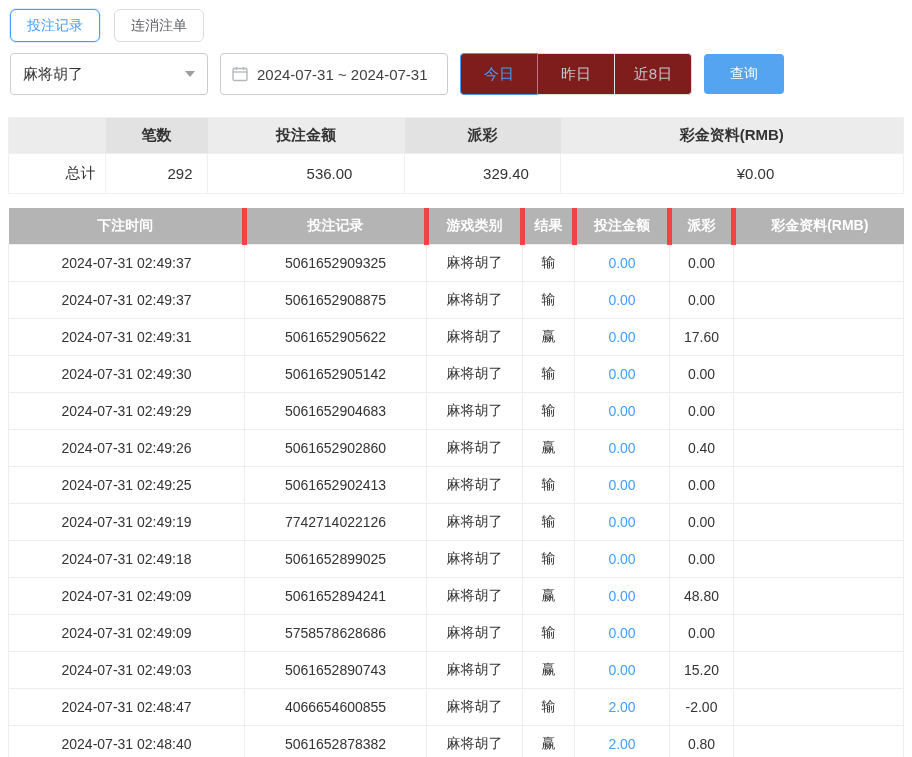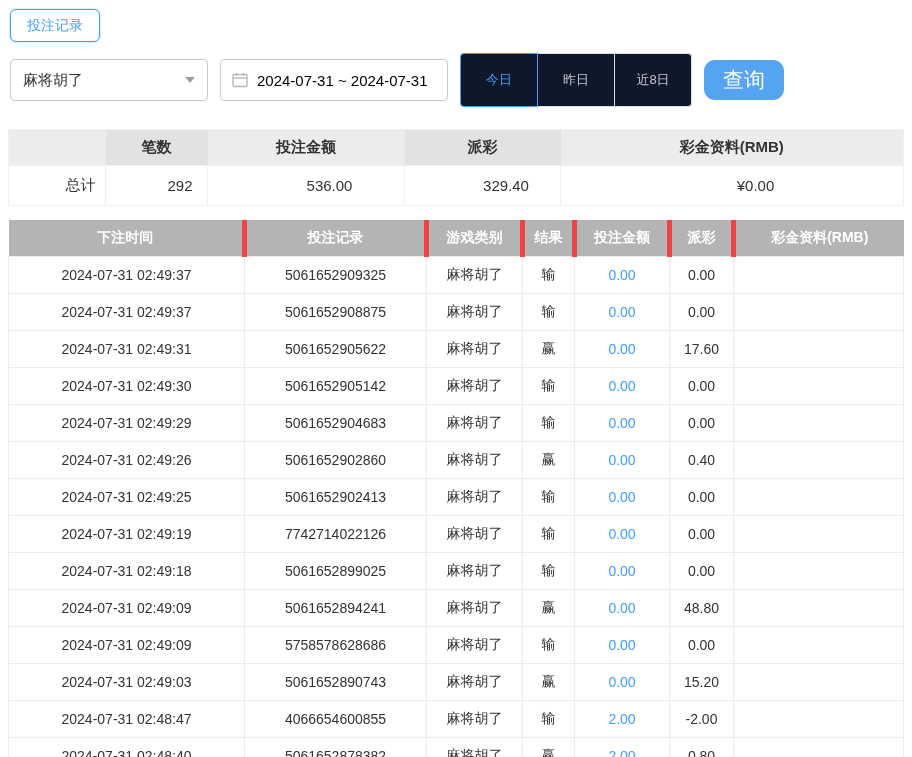--- a/index.html
+++ b/index.html
@@ -26,34 +26,34 @@
   
   .filterbar{display:flex;align-items:center;margin:11px 0 0 10px;}
   .select{
     width:198px;height:42px;border:1px solid #c9ccd1;border-radius:4px;
     display:flex;align-items:center;justify-content:space-between;
     padding:0 12px;font-size:15px;color:#333;cursor:pointer;background:#fff;
   }
   .arrow{width:0;height:0;border-left:5px solid transparent;border-right:5px solid transparent;border-top:6px solid #9a9da3;}
   .dateinput{
     margin-left:12px;width:228px;height:42px;border:1px solid #c9ccd1;border-radius:4px;
-    display:flex;align-items:center;gap:9px;padding:0 11px;font-size:15px;color:#000000;
+    display:flex;align-items:center;gap:9px;padding:0 11px;font-size:15px;color:#404040;
     cursor:text;background:#fff;
   }
   .btngroup{display:flex;margin-left:12px;}
   .qbtn{
-    width:78px;height:54px;background:#0f172a;border:1px solid #dcdfe6;
-    font-size:13px;color:#c0c4cc;cursor:pointer;margin-left:-1px;font-family:inherit;
+    width:78px;height:42px;background:#7f1d1d;border:1px solid #dcdfe6;
+    font-size:15px;color:#c0c4cc;cursor:pointer;margin-left:-1px;font-family:inherit;
   }
   .qbtn:first-child{margin-left:0;border-radius:4px 0 0 4px;}
   .qbtn:last-child{border-radius:0 4px 4px 0;}
   .qbtn.active{color:var(--accent);border-color:var(--accent);position:relative;z-index:1;}
   .query{
     margin-left:12px;width:80px;height:40px;background:var(--query_button);color:#fff;
-    border:none;border-radius:11px;font-size:21px;cursor:pointer;font-family:inherit;
+    border:none;border-radius:4px;font-size:14px;cursor:pointer;font-family:inherit;
   }
   
   table{border-collapse:collapse;table-layout:fixed;}
   .summary{margin:22px 8px 0;width:896px;font-size:15px;border:1px solid #f0f0f0;}
   .summary th{height:36px;font-weight:bold;color:#333;background:#ececec;text-align:center;margin-top:40px;}
   .summary th:nth-child(even){background:#e2e2e2;}
   .summary td{height:40px;text-align:center;color:#333;background:#fff;border:1px solid #f0f0f0;font-size:15px;padding-left:48px;}
   
   .bets{margin:14px 8px 0;width:896px;font-size:14px;}
   .bets thead th{
@@ -65,20 +65,21 @@
   .betlink{color:var(--link);text-decoration:none;cursor:pointer;}
   .neg{color:var(--negative);}
 </style>
 </head>
 <body>
 
 <div class="page">
 
   <div class="tabbar">
     <button class="tab active">投注记录</button>
+    <button class="tab">连消注单</button>
   </div>
 
   <div class="filterbar">
     <div class="select">
       <span>麻将胡了</span>
       <span class="arrow"></span>
     </div>
     <div class="dateinput">
       <svg width="16" height="16" viewBox="0 0 16 16">
         <rect x="1" y="2.5" width="14" height="12" rx="1.5" fill="none" stroke="#b5b8bd" stroke-width="1.4"></rect>

